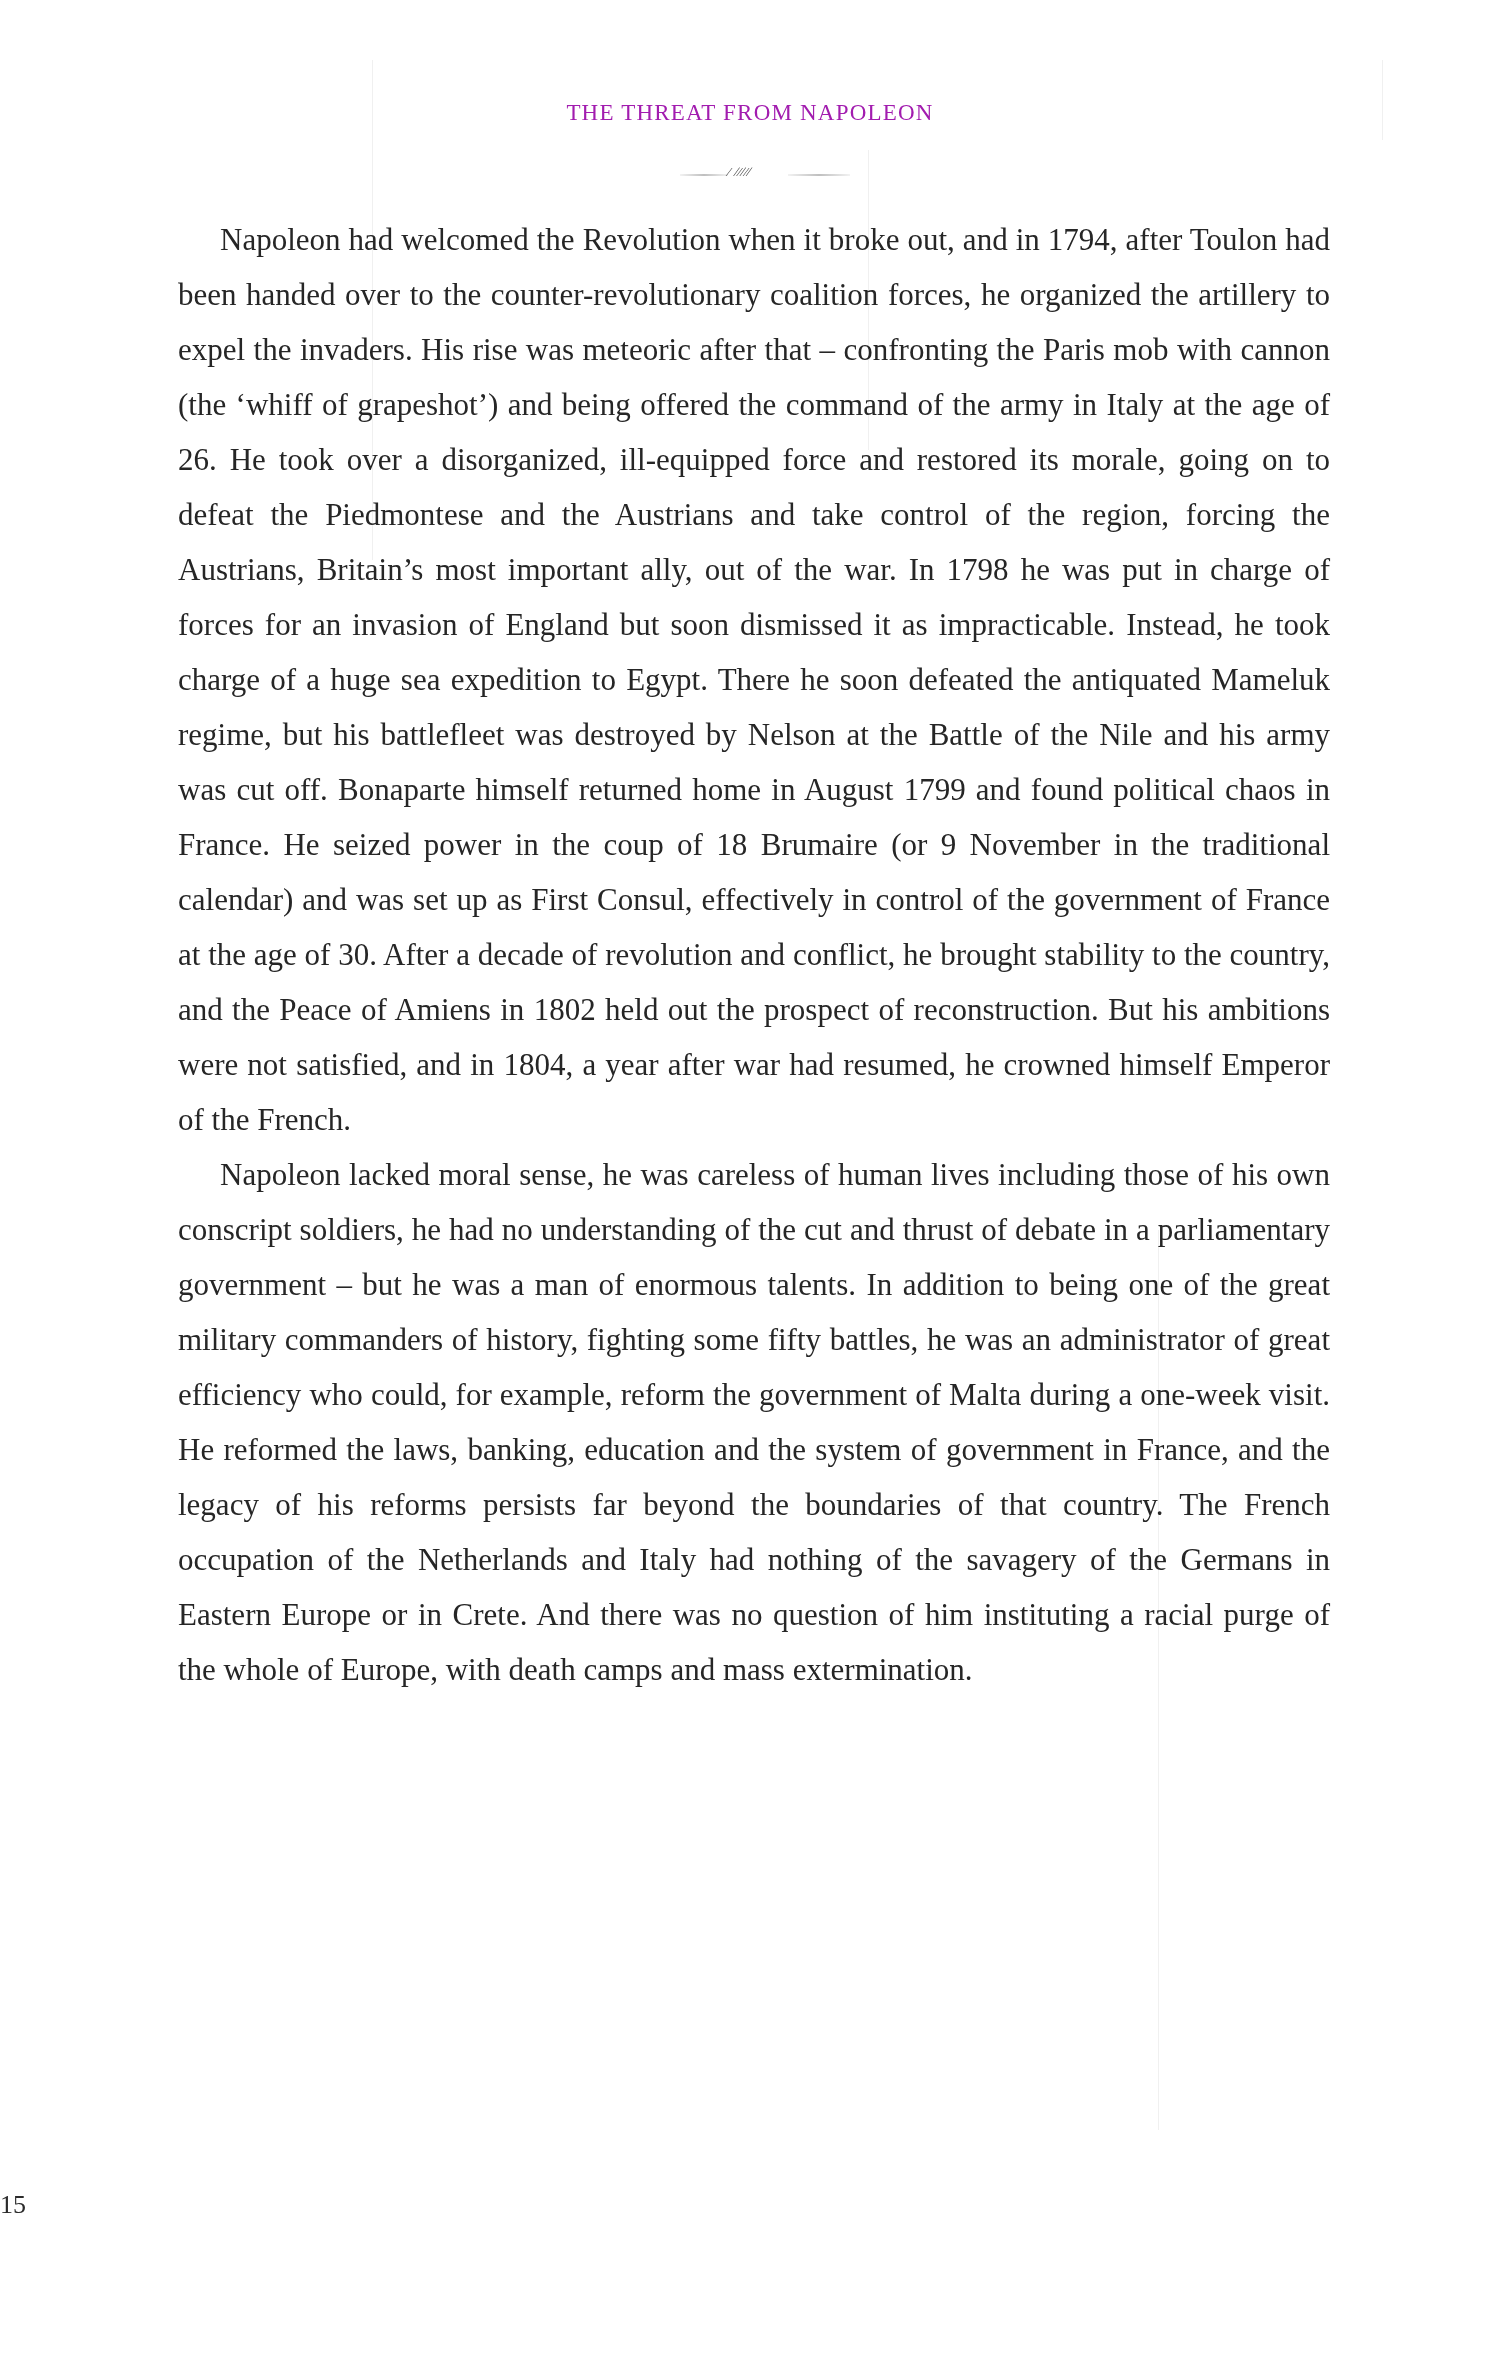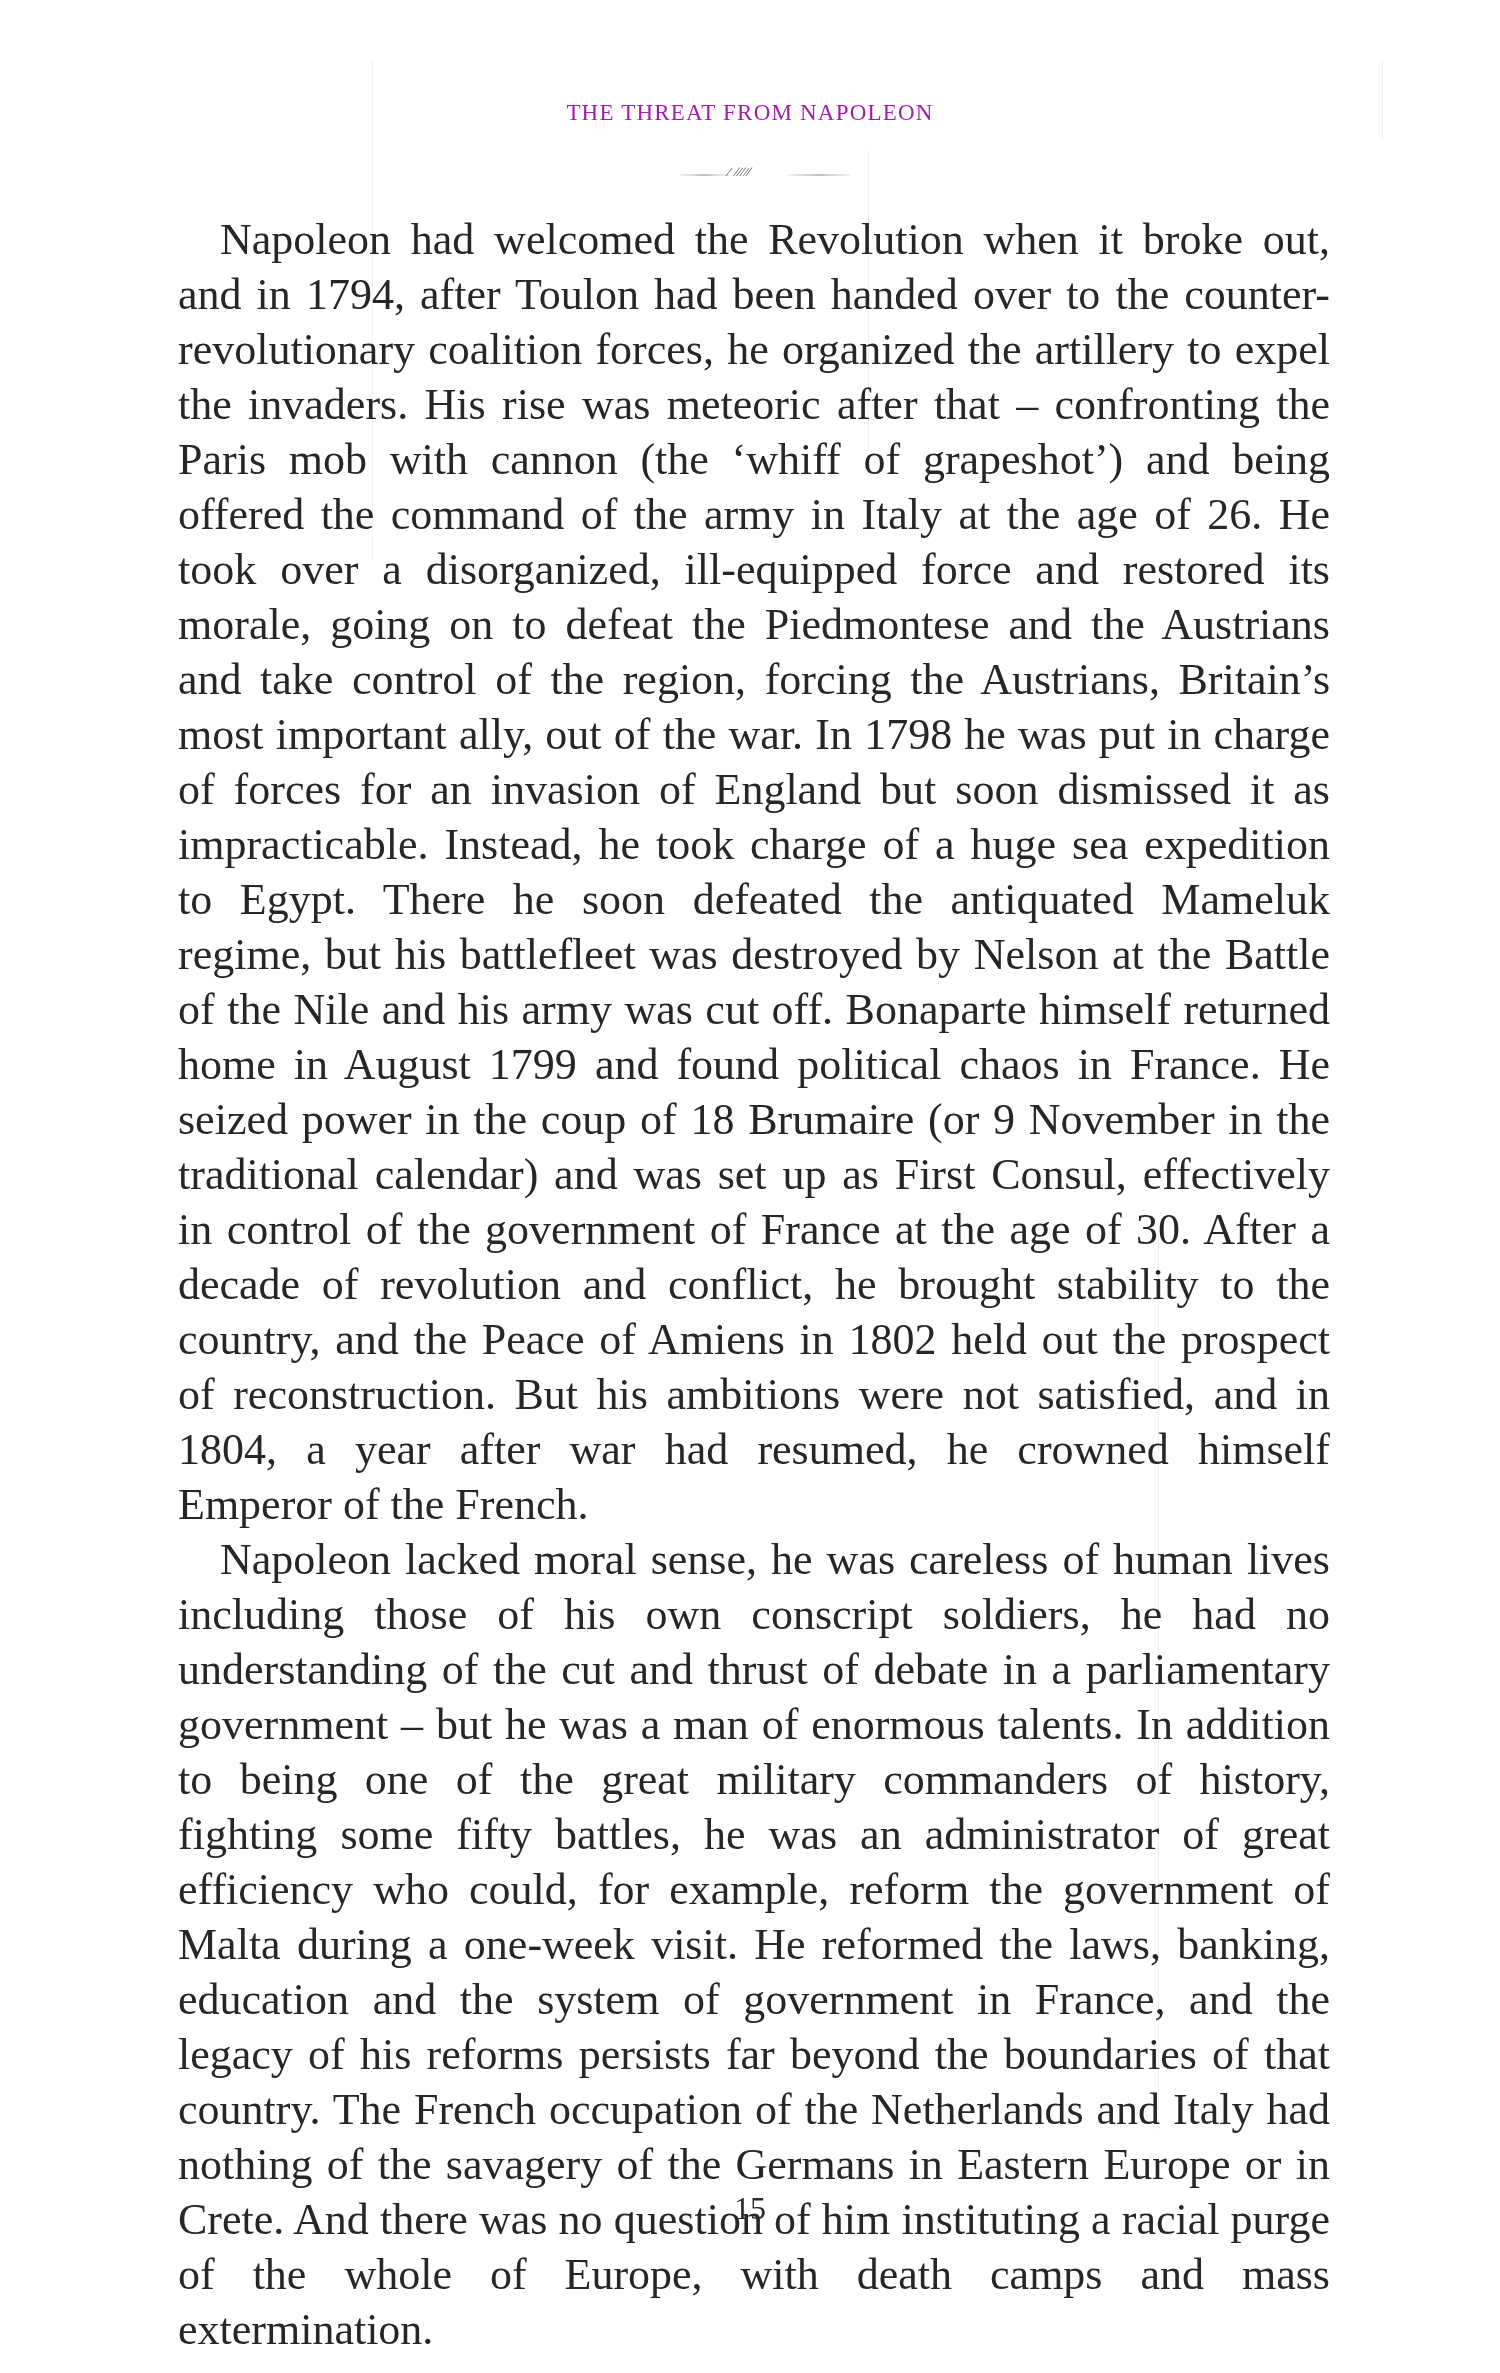--- a/index.html
+++ b/index.html
@@ -58,36 +58,35 @@
       font-style: italic;
       font-size: 13px;
       color: #333;
       letter-spacing: 1px;
     }
     .body-text {
       position: absolute;
       top: 212px;
       left: 178px;
       width: 1152px;
-      font-size: 44px;
+      font-size: 31px;
       line-height: 55px;
       text-align: justify;
       color: #262626;
     }
     .body-text p {
       margin: 0;
       text-indent: 42px;
     }
     .page-number {
       position: absolute;
       top: 2190px;
       left: 0;
       width: 1500px;
-      text-align: center;
-      font-size: 32px;
+      font-size: 26px;
       color: #2b2b2b;
     }
   </style>
 </head>
 <body>
 
 <div class="page">
   <div class="scan-line" style="left:372px; top:60px; height:500px;"></div>
   <div class="scan-line" style="left:1382px; top:60px; height:80px;"></div>
   <div class="scan-line" style="left:868px; top:150px; height:300px;"></div>

